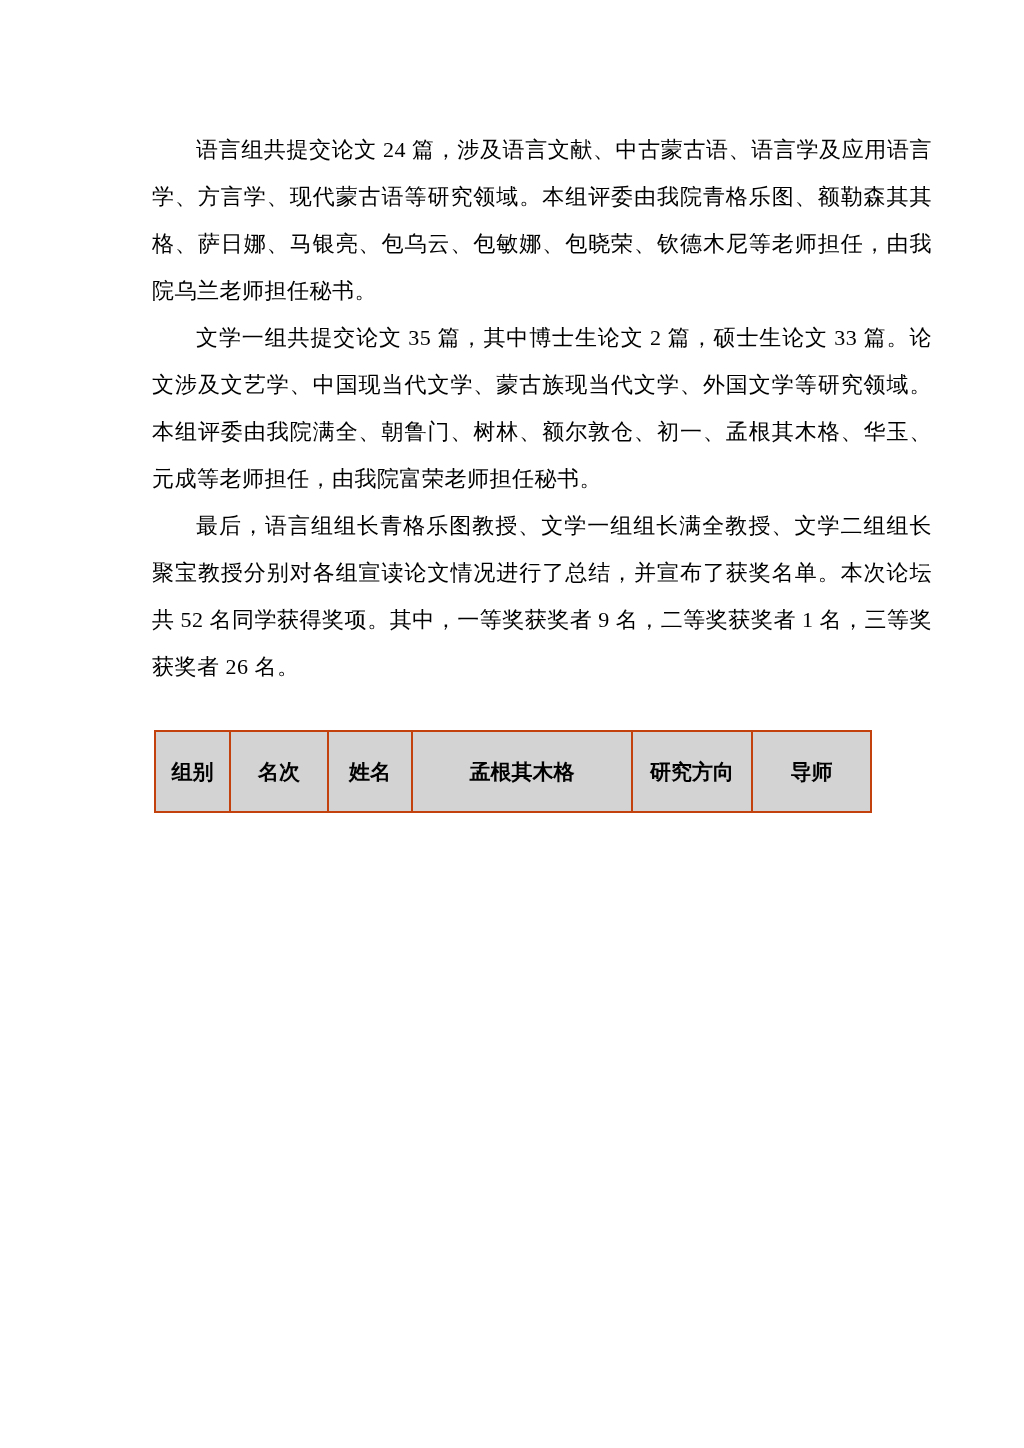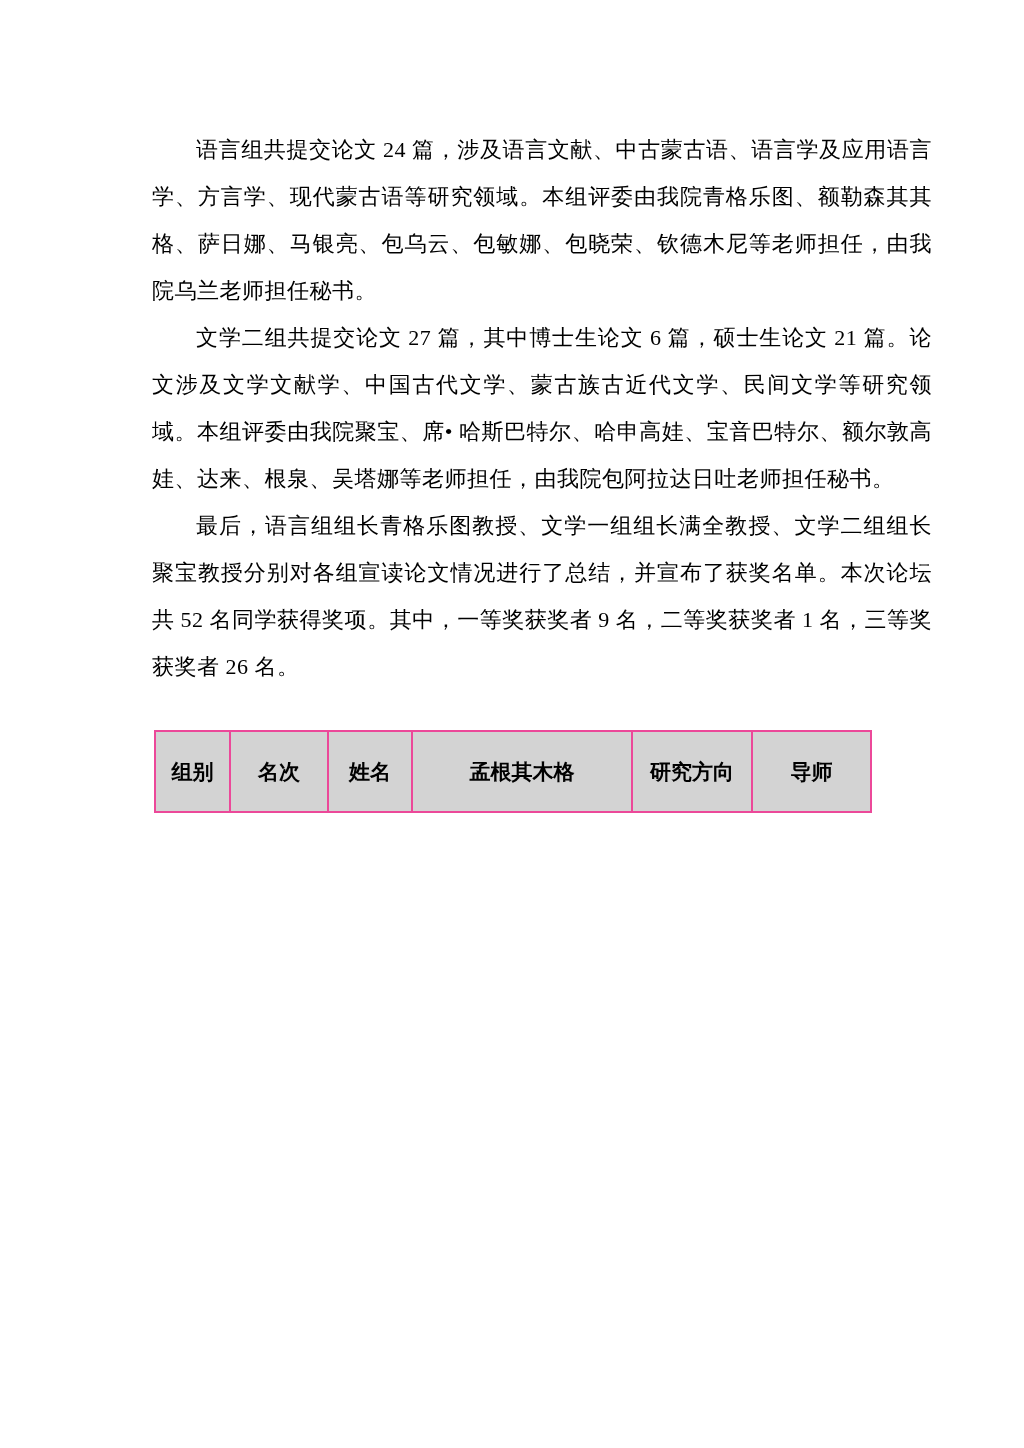--- a/index.html
+++ b/index.html
@@ -39,21 +39,21 @@
   }
   table.awards {
     margin-top: 40px;
     margin-left: 2px;
     border-collapse: collapse;
     table-layout: fixed;
     width: 716px;
   }
   table.awards th {
     background: #d3d3d3;
-    border: 2px solid #ec4899;
+    border: 2px solid #c2410c;
     height: 79px;
     font-size: 21px;
     font-weight: bold;
     font-family: "Liberation Sans", "DejaVu Sans", sans-serif;
     text-align: center;
     vertical-align: middle;
     padding: 0;
   }
   .col-group   { width: 75px; }
   .col-rank    { width: 98px; }
@@ -63,22 +63,22 @@
   .col-advisor { width: 119px; }
 </style>
 </head>
 <body>
 
 <div class="page">
   <div class="content">
 
     <p class="para">语言组共提交论文 24 篇，涉及语言文献、中古蒙古语、语言学及应用语言学、方言学、现代蒙古语等研究领域。本组评委由我院青格乐图、额勒森其其格、萨日娜、马银亮、包乌云、包敏娜、包晓荣、钦德木尼等老师担任，由我院乌兰老师担任秘书。</p>
 
+    <p class="para">文学一组共提交论文 35 篇，其中博士生论文 2 篇，硕士生论文 33 篇。论文涉及文艺学、中国现当代文学、蒙古族现当代文学、外国文学等研究领域。本组评委由我院满全、朝鲁门、树林、额尔敦仓、初一、孟根其木格、华玉、元成等老师担任，由我院富荣老师担任秘书。</p>
 
-    <p class="para">文学二组共提交论文 27 篇，其中博士生论文 6 篇，硕士生论文 21 篇。论文涉及文学文献学、中国古代文学、蒙古族古近代文学、民间文学等研究领域。本组评委由我院聚宝、席• 哈斯巴特尔、哈申高娃、宝音巴特尔、额尔敦高娃、达来、根泉、吴塔娜等老师担任，由我院包阿拉达日吐老师担任秘书。</p>
 
     <p class="para">最后，语言组组长青格乐图教授、文学一组组长满全教授、文学二组组长聚宝教授分别对各组宣读论文情况进行了总结，并宣布了获奖名单。本次论坛共 52 名同学获得奖项。其中，一等奖获奖者 9 名，二等奖获奖者 1 名，三等奖获奖者 26 名。</p>
 
 
 
     <table class="awards">
       <colgroup>
         <col class="col-group">
         <col class="col-rank">
         <col class="col-name">

